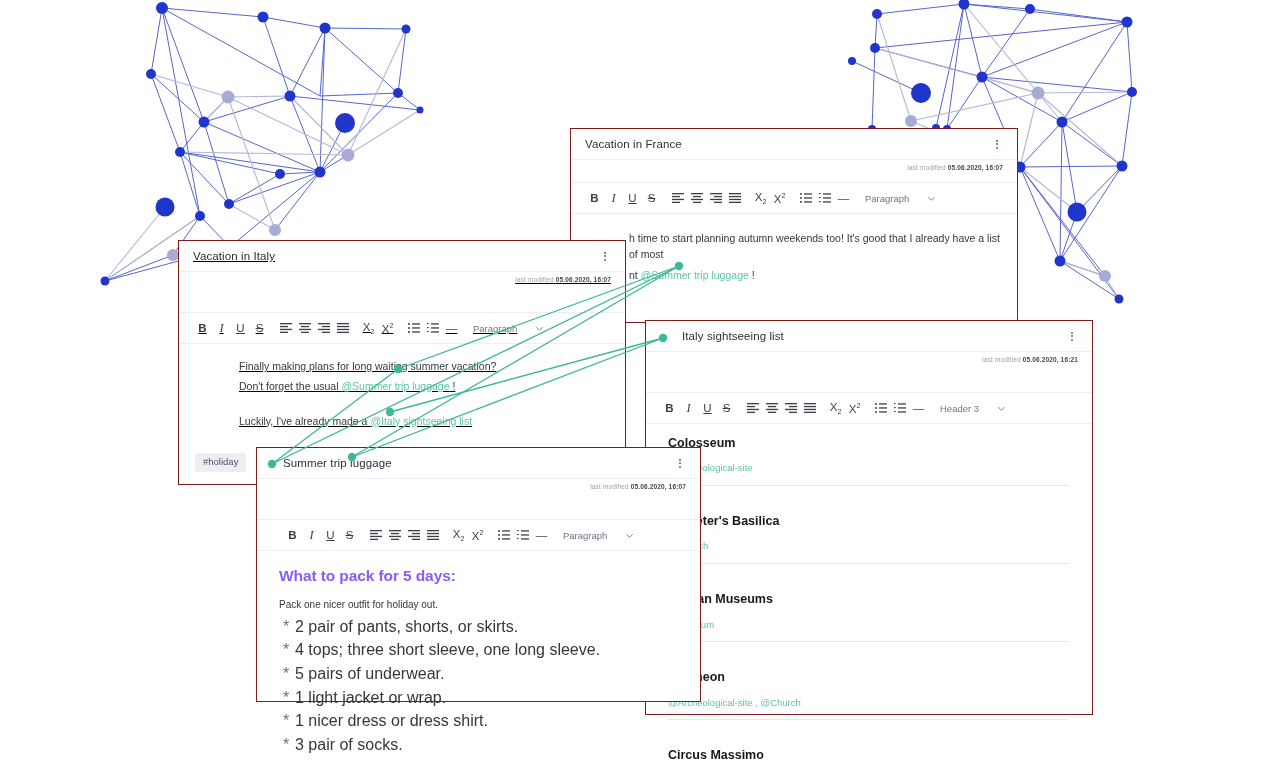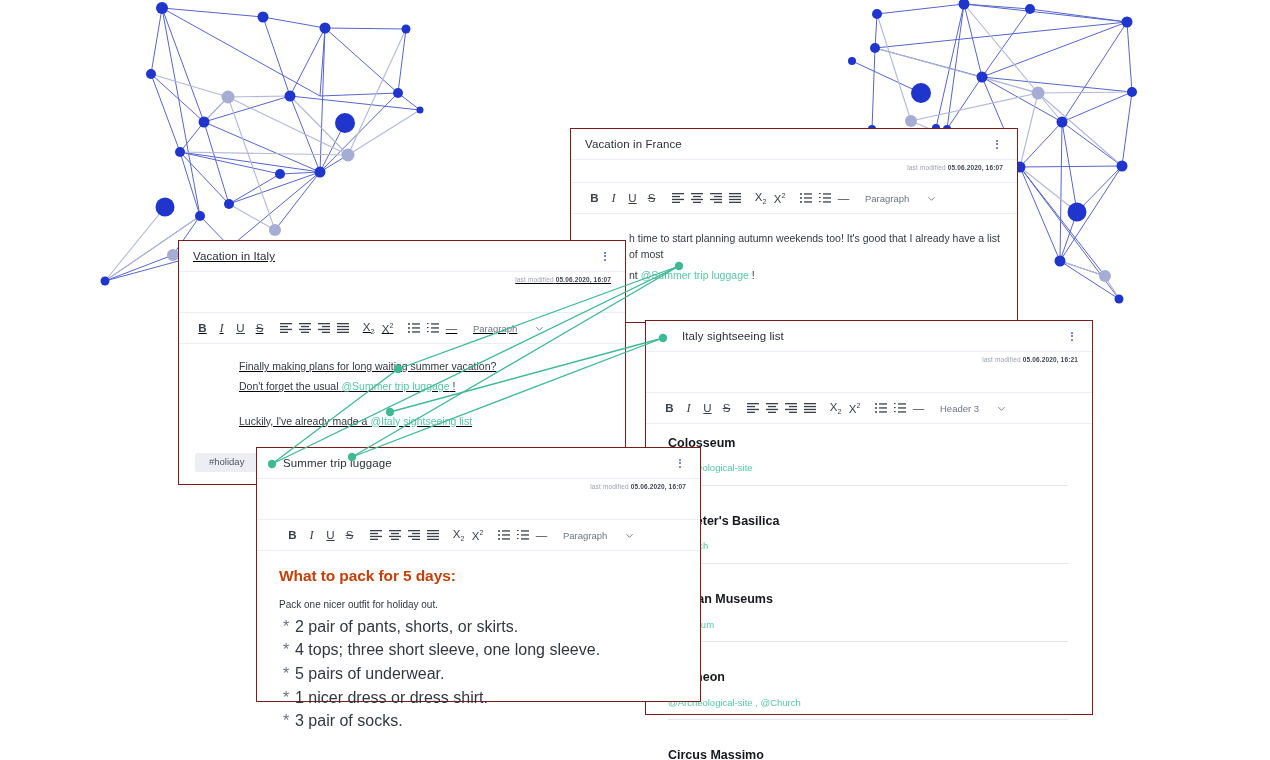--- a/index.html
+++ b/index.html
@@ -101,28 +101,28 @@
     line-height: 1.55;
   }
   .p { margin: 4px 0 4px 0; padding-left: 44px; }
   .p.spaced { margin-bottom: 18px; }
   .mention { color: #57c6a5; }
   .tag-chip {
     display: inline-block;
     background: #eceef3;
     color: #50555f;
     font-size: 9.5px;
-    padding: 2px 14px;
+    padding: 2px 8px;
     border-radius: 2px;
   }
 
   .h2-big {
     font-size: 15.5px;
     font-weight: 700;
-    color: #c2410c;
+    color: #8b5cf6;
     margin: 0 0 9px 0;
     letter-spacing: -.1px;
   }
   .lead { font-size: 10px; color: #33383f; margin: 0 0 2px 0; }
   ul.plist { list-style: none; margin: 0; padding: 0; }
   ul.plist li {
     font-size: 16px;
     color: #33383f;
     line-height: 1.48;
     position: relative;
@@ -796,20 +796,21 @@
           </svg>
       </span>
     </div>
     <div class="body" style="padding:13px 20px 0 22px;">
       <h2 class="h2-big">What to pack for 5 days:</h2>
       <p class="lead">Pack one nicer outfit for holiday out.</p>
       <ul class="plist" id="luggage-list">
           <li>2 pair of pants, shorts, or skirts.</li>
           <li>4 tops; three short sleeve, one long sleeve.</li>
           <li>5 pairs of underwear.</li>
+          <li>1 light jacket or wrap.</li>
           <li>1 nicer dress or dress shirt.</li>
           <li>3 pair of socks.</li>
         </ul>
     </div>
   </div>
 
   <svg id="links-svg" width="1270" height="760">
     <g stroke="#3fb894" stroke-width="1.3" fill="none">
       <line x1="272" y1="464" x2="398" y2="369"></line>
       <line x1="272" y1="464" x2="679" y2="266"></line>

